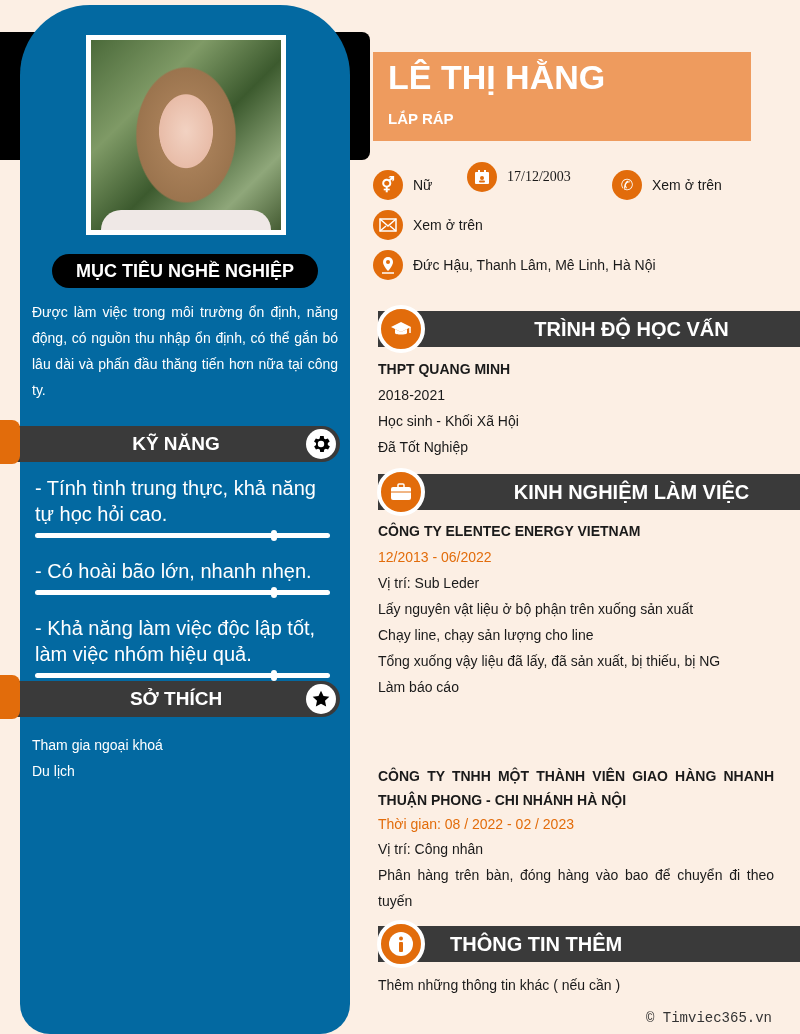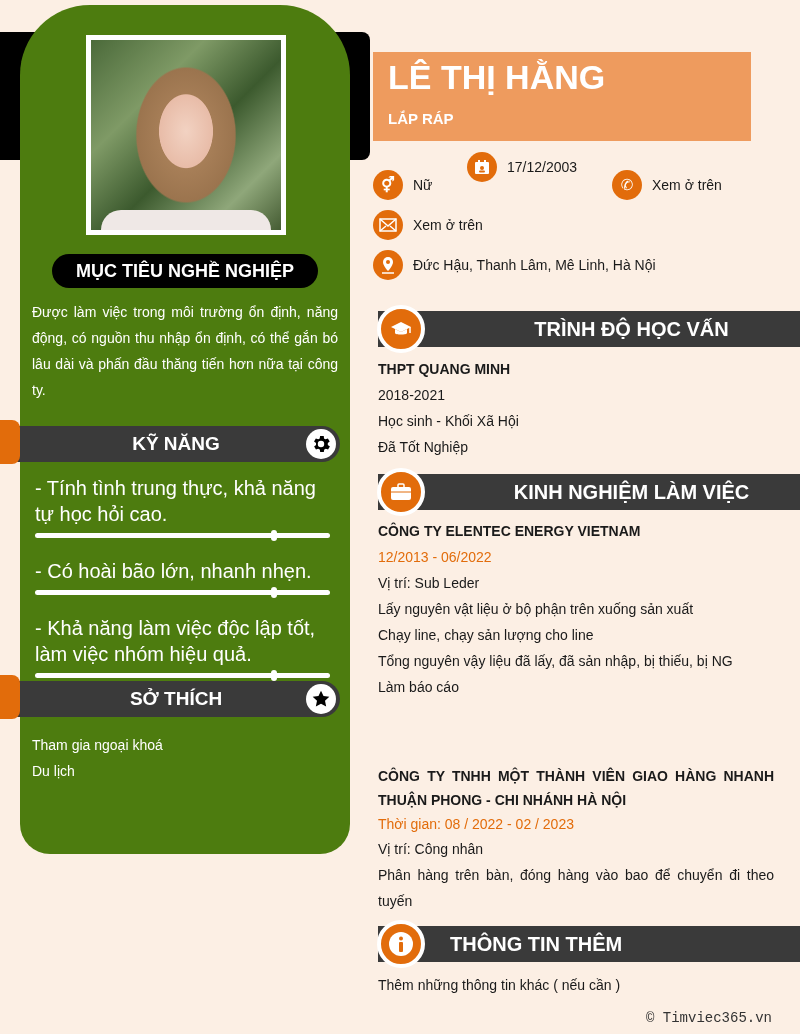--- a/index.html
+++ b/index.html
@@ -7,22 +7,22 @@
   body {
     background: #fcefe4;
     font-family: "Liberation Sans", sans-serif;
     color: #1a1a1a;
     position: relative;
     overflow: hidden;
   }
   .page { position: absolute; left: 0; top: 0; width: 800px; height: 1034px; }
   .black-band { position: absolute; left: 0; top: 32px; width: 370px; height: 128px; background: #000; border-radius: 0 8px 8px 0; }
   .sidebar {
-    position: absolute; left: 20px; top: 5px; width: 330px; height: 849px;
-    background: #4d7c0f; border-radius: 70px 70px 30px 30px;
+    position: absolute; left: 20px; top: 5px; width: 330px; height: 1029px;
+    background: #0369a1; border-radius: 70px 70px 30px 30px;
   }
   .photo-frame {
     position: absolute; left: 66px; top: 30px; width: 200px; height: 200px;
     background: #fff; padding: 5px;
   }
   .photo {
     width: 100%; height: 100%;
     background:
       radial-gradient(ellipse 38px 52px at 50% 48%, #f2d2c2 0%, #e8bca8 70%, transparent 72%),
       radial-gradient(ellipse 70px 95px at 50% 50%, #b48a62 0%, #9b744e 70%, transparent 72%),
@@ -145,21 +145,21 @@
     <div class="name">LÊ THỊ HẰNG</div>
     <div class="role">LẮP RÁP</div>
   </div>
 
   <div class="info" style="left:373px; top:170px;">
     <div class="ci">
         <span style="color:#fff;font-size:15px;font-weight:bold;">⚥</span>
       </div>
     <span>Nữ</span>
   </div>
-  <div class="info" style="left:467px; top:152px;">
+  <div class="info" style="left:467px; top:162px;font-family:Liberation Serif, serif;">
     <div class="ci">
       <svg width="16" height="16" viewBox="0 0 16 16">
           <rect x="1" y="3" width="14" height="12" rx="1" fill="#fff"></rect>
           <rect x="4" y="1" width="2" height="4" fill="#fff"></rect>
           <rect x="10" y="1" width="2" height="4" fill="#fff"></rect>
           <circle cx="8" cy="9" r="2" fill="#e26c0b"></circle>
           <rect x="5" y="11.5" width="6" height="2" rx="1" fill="#e26c0b"></rect>
         </svg>
     </div>
     <span>17/12/2003</span>
@@ -216,21 +216,21 @@
         </svg>
     </div>
     <span class="t">KINH NGHIỆM LÀM VIỆC</span>
   </div>
   <div class="rbody" style="top:518px;">
     <div class="b">CÔNG TY ELENTEC ENERGY VIETNAM</div>
     <div class="o">12/2013 - 06/2022</div>
     <div>Vị trí: Sub Leder</div>
     <div>Lấy nguyên vật liệu ở bộ phận trên xuống sản xuất</div>
     <div>Chạy line, chạy sản lượng cho line</div>
-    <div>Tổng nguyên vậy liệu đã lấy, đã sản nhập, bị thiếu, bị NG</div>
+    <div>Tổng xuống vậy liệu đã lấy, đã sản xuất, bị thiếu, bị NG</div>
     <div>Làm báo cáo</div>
   </div>
   <div class="rbody" style="top:764px; line-height:24px;">
     <div class="b">CÔNG TY TNHH MỘT THÀNH VIÊN GIAO HÀNG NHANH THUẬN PHONG - CHI NHÁNH HÀ NỘI</div>
     <div class="o">Thời gian: 08 / 2022 - 02 / 2023</div>
     <div style="line-height:26px;">Vị trí: Công nhân</div>
     <div style="line-height:26px;">Phân hàng trên bàn, đóng hàng vào bao để chuyển đi theo tuyến</div>
   </div>
 
   <div class="sec-head" style="top:926px;">

